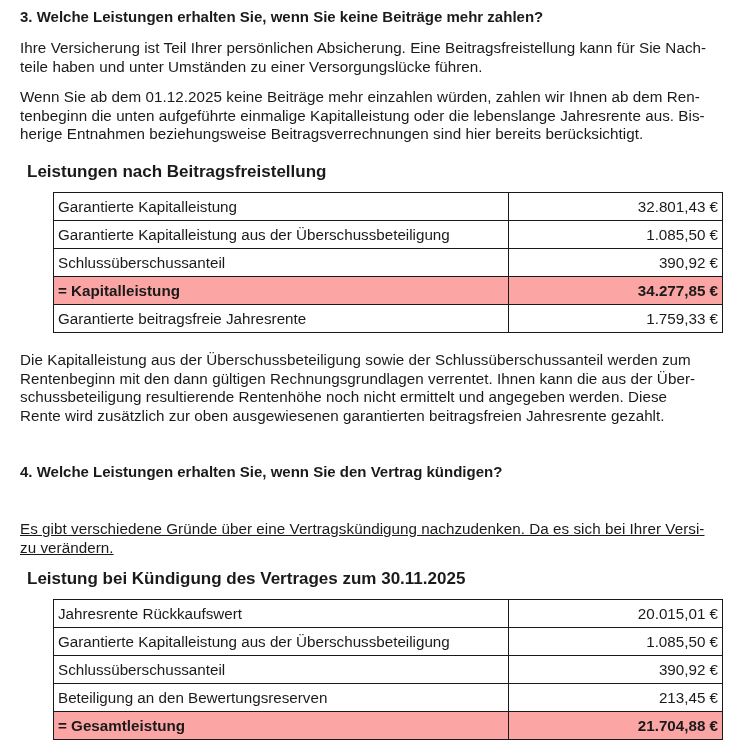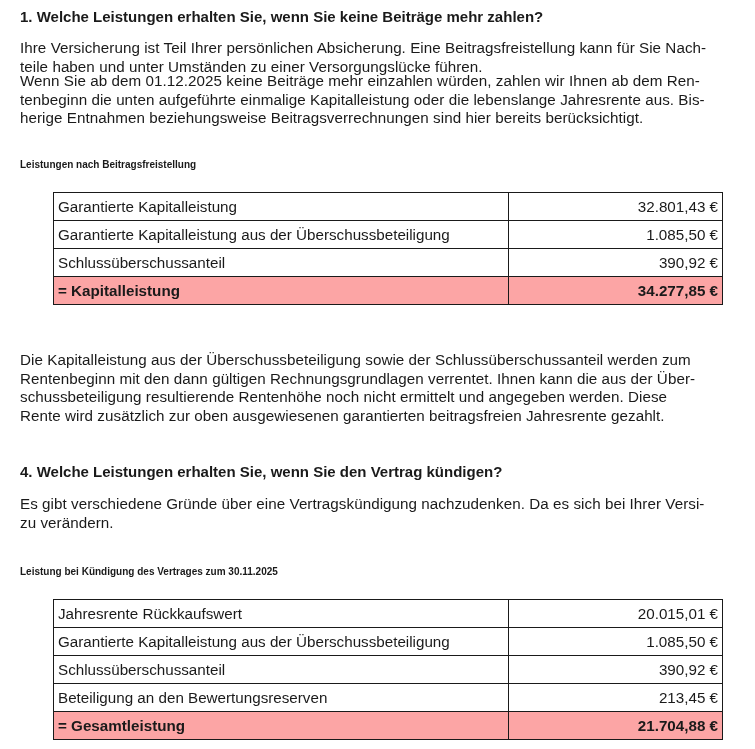--- a/index.html
+++ b/index.html
@@ -6,21 +6,21 @@
   body {
     width: 755px; height: 749px; overflow: hidden; position: relative;
     font-family: "Liberation Sans", sans-serif; color: #1a1a1a;
   }
   .page { position: absolute; left: 20px; top: 0; width: 735px; }
   h2 {
     font-size: 15px; font-weight: bold; margin: 0; line-height: 18px;
     position: absolute; left: 0;
   }
   h3 {
-    font-size: 10px; font-weight: bold; margin: 0; line-height: 18px;
+    font-size: 17px; font-weight: bold; margin: 7px; line-height: 18px;
     position: absolute; left: 0;
   }
   p {
     font-size: 15.2px; line-height: 18.5px; margin: 0; position: absolute; left: 0;
     width: 725px; letter-spacing: 0.05px;
   }
   p .ln { display: block; white-space: nowrap; }
   table {
     position: absolute; left: 33px; width: 670px;
     border-collapse: collapse; font-size: 15.2px;
@@ -31,28 +31,28 @@
   }
   td.label { width: 446px; }
   td.val { text-align: right; padding-right: 4px; }
   tr.sum td { background: #fca5a5; font-weight: bold; }
 </style>
 </head>
 <body>
 
 <div class="page">
 
-  <h2 style="top:8px;">1. Welche Leistungen erhalten Sie, wenn Sie keine Beiträge mehr zahlen?</h2>
+  <h2 style="top:8px;">3. Welche Leistungen erhalten Sie, wenn Sie keine Beiträge mehr zahlen?</h2>
 
   <p style="top:39px;">
     <span class="ln">Ihre Versicherung ist Teil Ihrer persönlichen Absicherung. Eine Beitragsfreistellung kann für Sie Nach-</span>
     <span class="ln">teile haben und unter Umständen zu einer Versorgungslücke führen.</span>
   </p>
 
-  <p style="top:72px;">
+  <p style="top:88px;">
     <span class="ln">Wenn Sie ab dem 01.12.2025 keine Beiträge mehr einzahlen würden, zahlen wir Ihnen ab dem Ren-</span>
     <span class="ln">tenbeginn die unten aufgeführte einmalige Kapitalleistung oder die lebenslange Jahresrente aus. Bis-</span>
     <span class="ln">herige Entnahmen beziehungsweise Beitragsverrechnungen sind hier bereits berücksichtigt.</span>
   </p>
 
   <h3 style="top:156px;">Leistungen nach Beitragsfreistellung</h3>
 
   <table style="top:192px;">
     <tbody>
       <tr>
@@ -64,33 +64,37 @@
         <td class="val">1.085,50 €</td>
       </tr>
       <tr>
         <td class="label">Schlussüberschussanteil</td>
         <td class="val">390,92 €</td>
       </tr>
       <tr class="sum">
         <td class="label">= Kapitalleistung</td>
         <td class="val">34.277,85 €</td>
       </tr>
+      <tr>
+        <td class="label">Garantierte beitragsfreie Jahresrente</td>
+        <td class="val">1.759,33 €</td>
+      </tr>
     </tbody>
   </table>
 
   <p style="top:351px;">
     <span class="ln">Die Kapitalleistung aus der Überschussbeteiligung sowie der Schlussüberschussanteil werden zum</span>
     <span class="ln">Rentenbeginn mit den dann gültigen Rechnungsgrundlagen verrentet. Ihnen kann die aus der Über-</span>
     <span class="ln">schussbeteiligung resultierende Rentenhöhe noch nicht ermittelt und angegeben werden. Diese</span>
     <span class="ln">Rente wird zusätzlich zur oben ausgewiesenen garantierten beitragsfreien Jahresrente gezahlt.</span>
   </p>
 
   <h2 style="top:463px;">4. Welche Leistungen erhalten Sie, wenn Sie den Vertrag kündigen?</h2>
 
-  <p style="top:495px;">
+  <p style="top:520px;text-decoration:underline;">
     <span class="ln">Es gibt verschiedene Gründe über eine Vertragskündigung nachzudenken. Da es sich bei Ihrer Versi-</span>
     <span class="ln">zu verändern.</span>
   </p>
 
   <h3 style="top:563px;">Leistung bei Kündigung des Vertrages zum 30.11.2025</h3>
 
   <table style="top:599px;">
     <tbody>
       <tr>
         <td class="label">Jahresrente Rückkaufswert</td>

